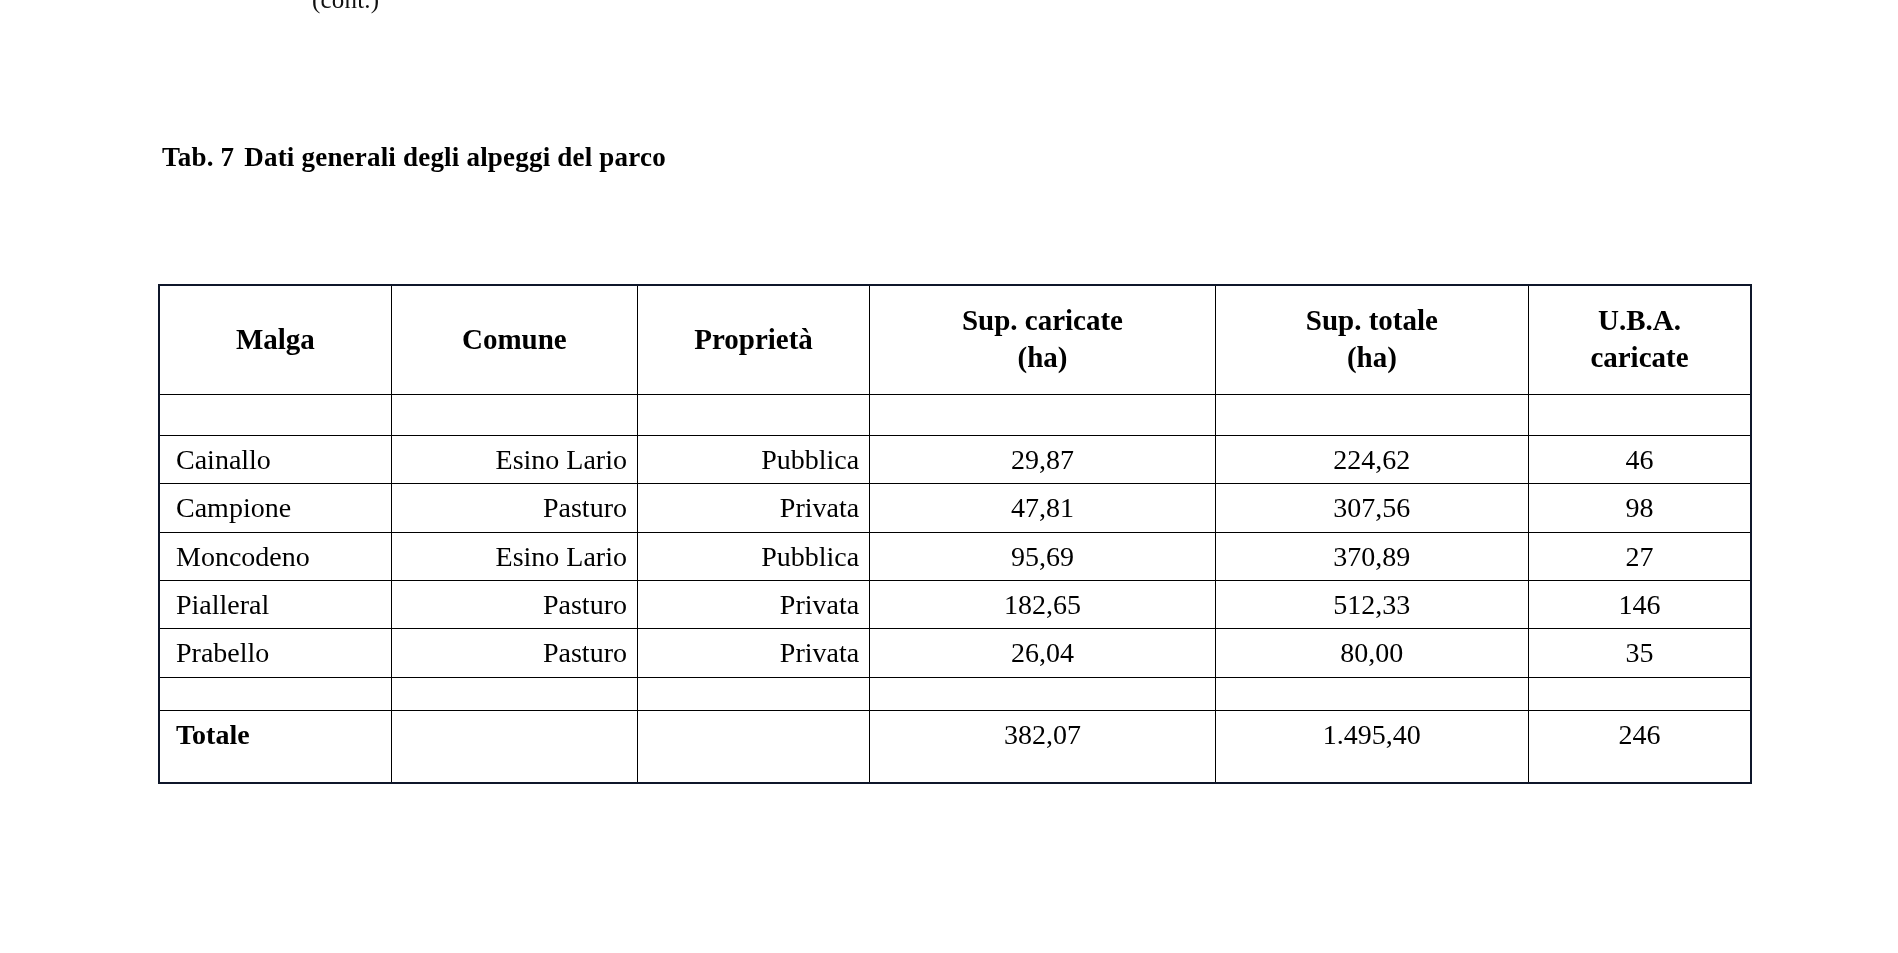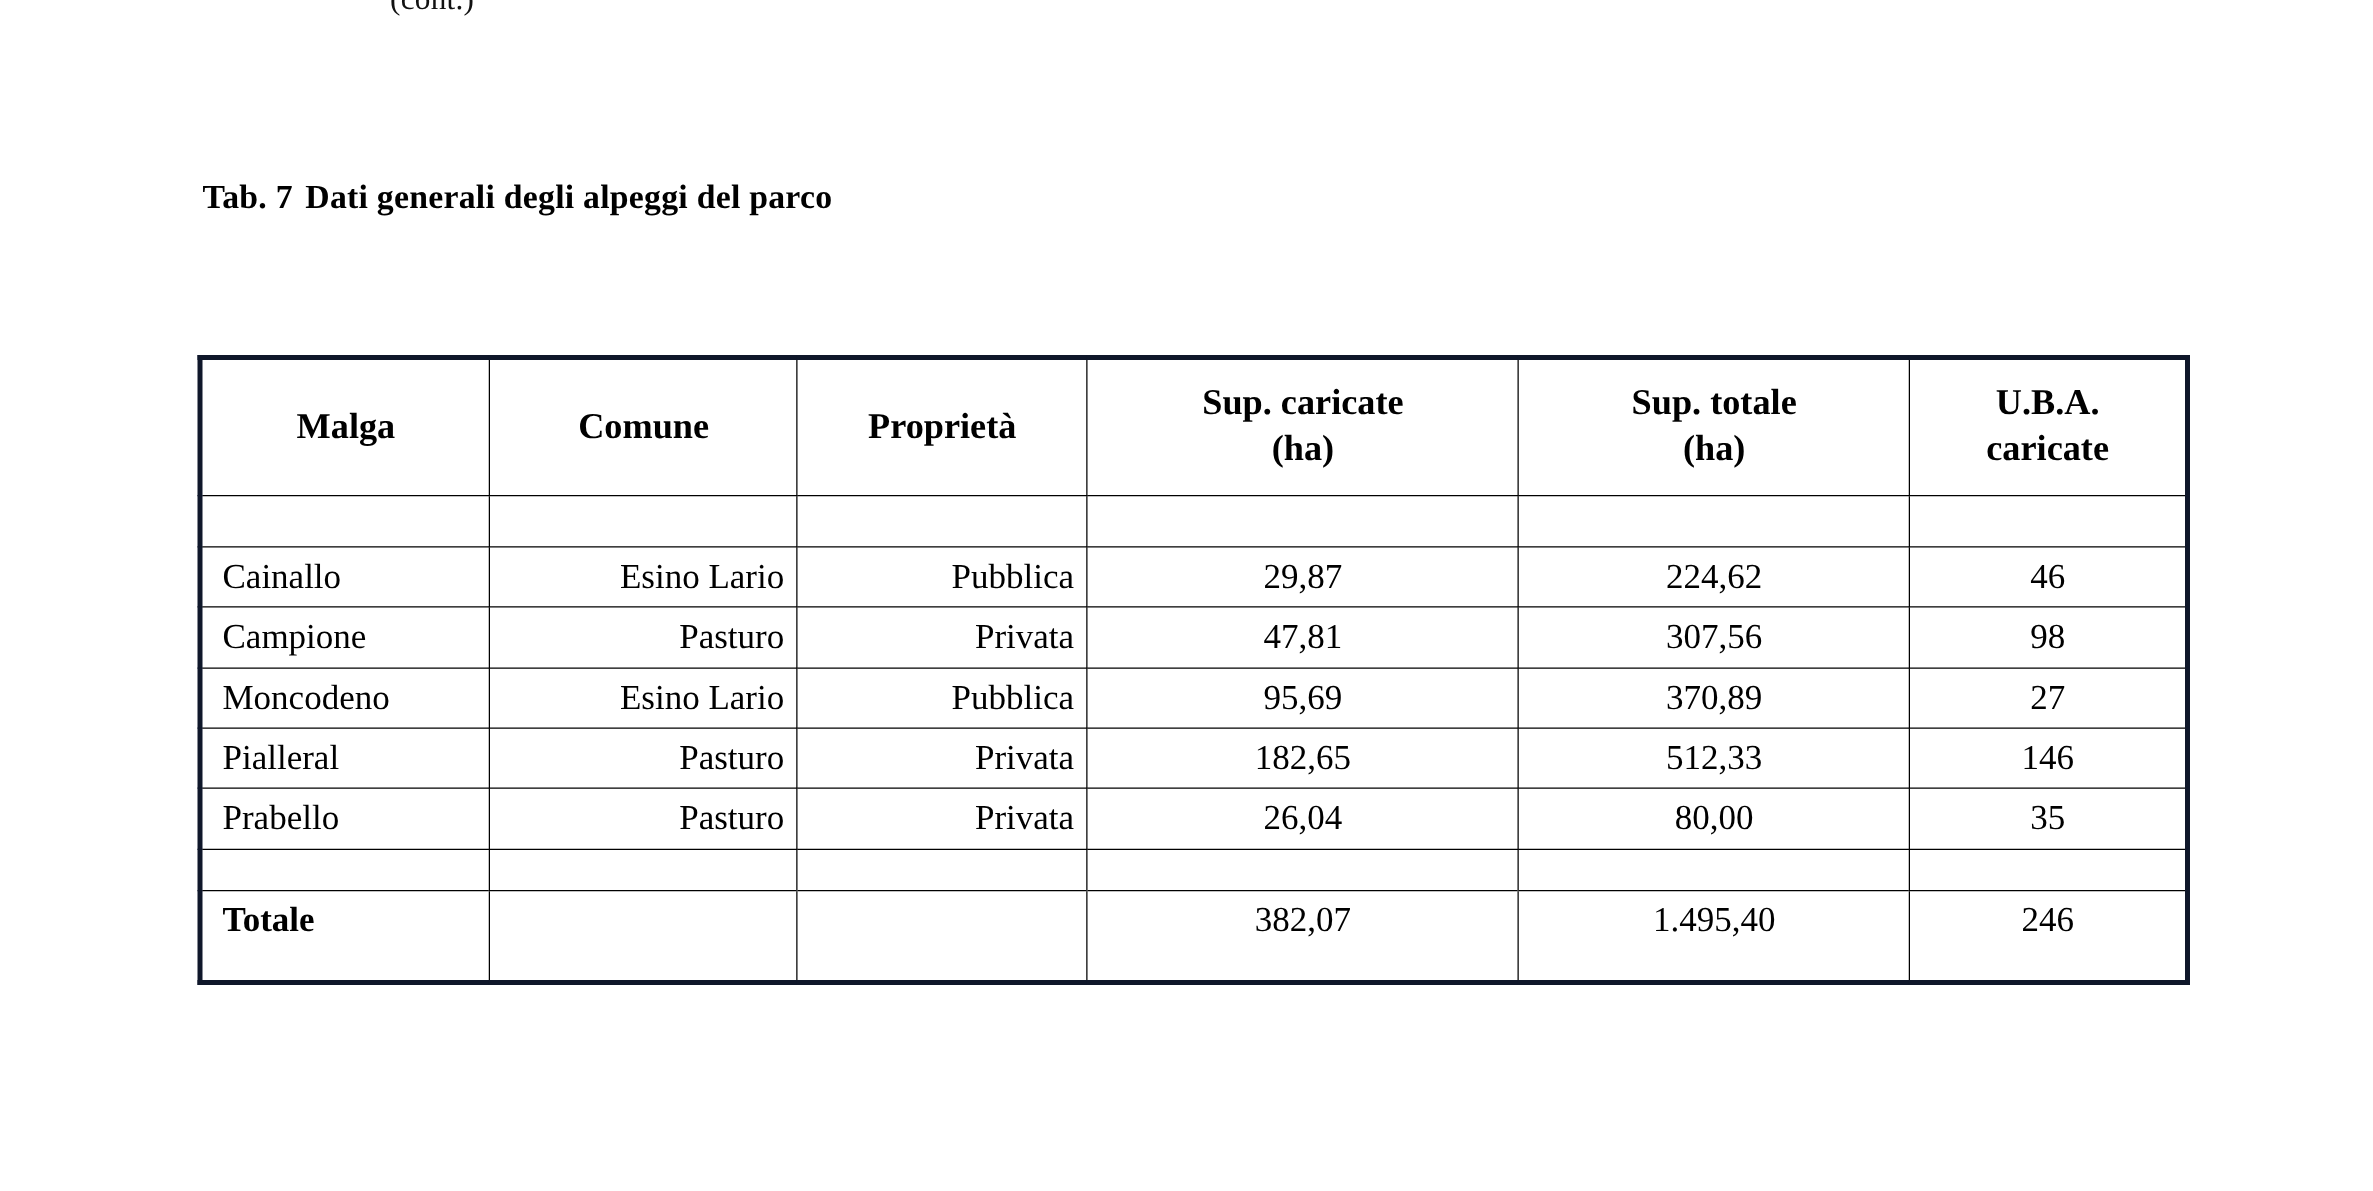--- a/index.html
+++ b/index.html
@@ -64,21 +64,21 @@
     font-size: 28px;
   }
 
   table.data-table,
   table.data-table td,
   table.data-table th {
     border: 1px solid #000;
   }
 
   table.data-table {
-    border: 4px solid #0f172a;
+    border: 2px solid #0f172a;
   }
 
   thead th {
     font-weight: bold;
     font-size: 29px;
     padding: 16px 6px 18px 6px;
     vertical-align: middle;
     border-left: none;
     border-right: none;
     border-top: none;

